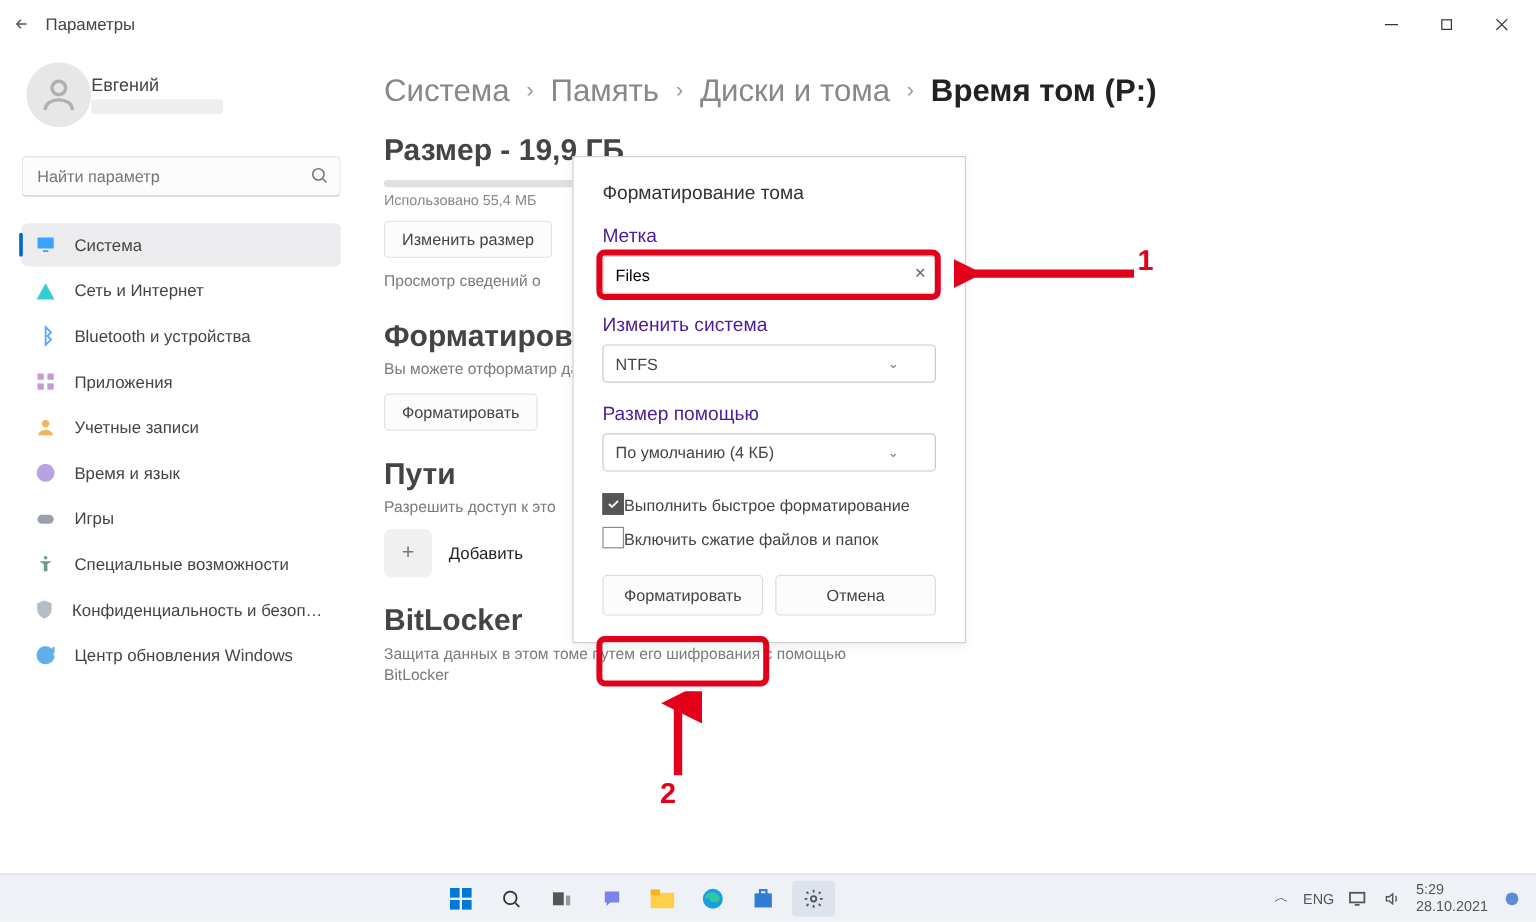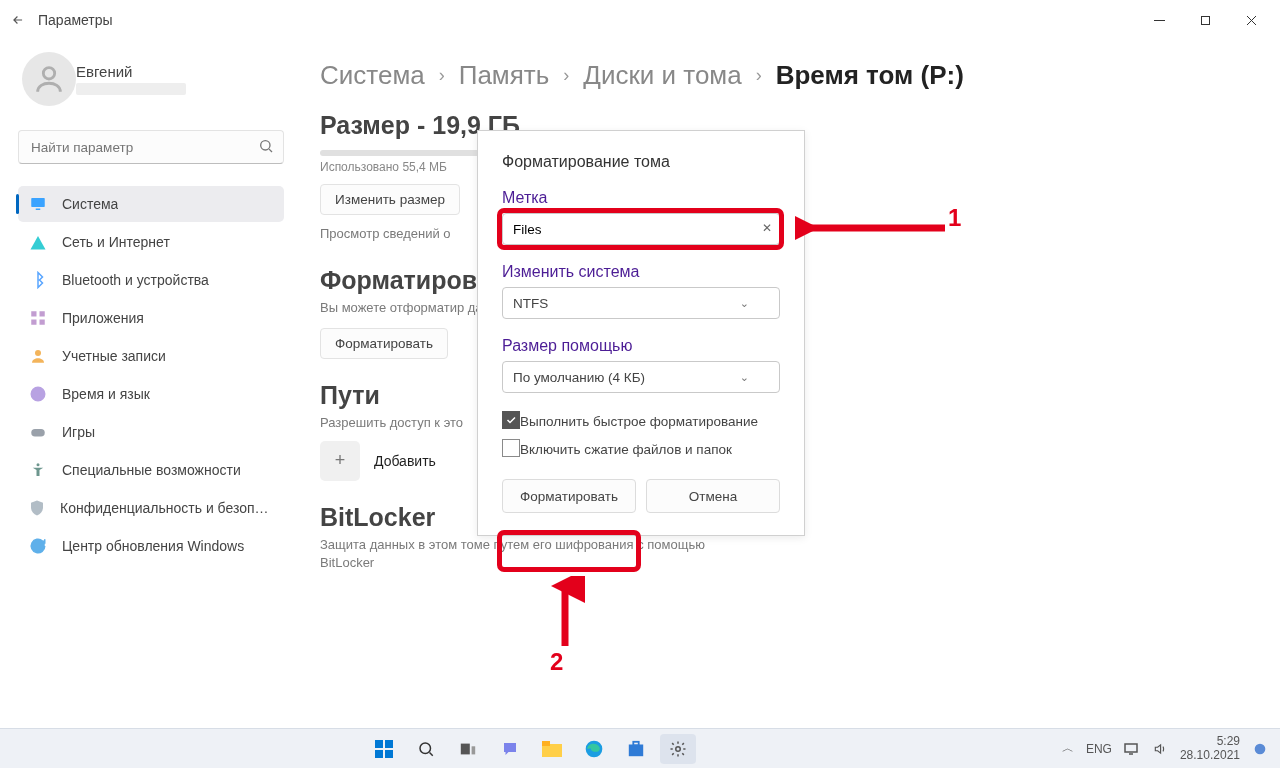--- a/index.html
+++ b/index.html
@@ -58,21 +58,21 @@
 .hl-2{left:497px;top:530px;width:144px;height:42px}
 .arrow1{position:absolute;left:795px;top:214px;pointer-events:none}
 .ann1{position:absolute;left:948px;top:204px;color:#e3001b;font-size:24px;font-weight:bold}
 .arrow2{position:absolute;left:545px;top:576px;pointer-events:none}
 .ann2{position:absolute;left:550px;top:648px;color:#e3001b;font-size:24px;font-weight:bold}
 .taskbar{position:absolute;left:0;bottom:0;width:1280px;height:40px;background:#eef1f6;border-top:1px solid #d7dde6;display:flex;align-items:center}
 .tb-center{flex:1;display:flex;justify-content:center;gap:6px}
 .tb-ico{width:36px;height:30px;display:flex;align-items:center;justify-content:center;border-radius:4px}
 .tb-ico.sel{background:#dde3ed}
 .tray{display:flex;align-items:center;gap:12px;padding-right:12px;color:#555;font-size:12px}
-.clock{text-align:right;line-height:1.1}
+.clock{line-height:1.1}
 svg{display:block}
 </style>
 </head>
 <body>
 
 <div class="window">
 
   <div class="titlebar">
     <div class="tb-back">
       <svg width="14" height="14" viewBox="0 0 24 24" fill="none" stroke="currentColor" stroke-width="2">

